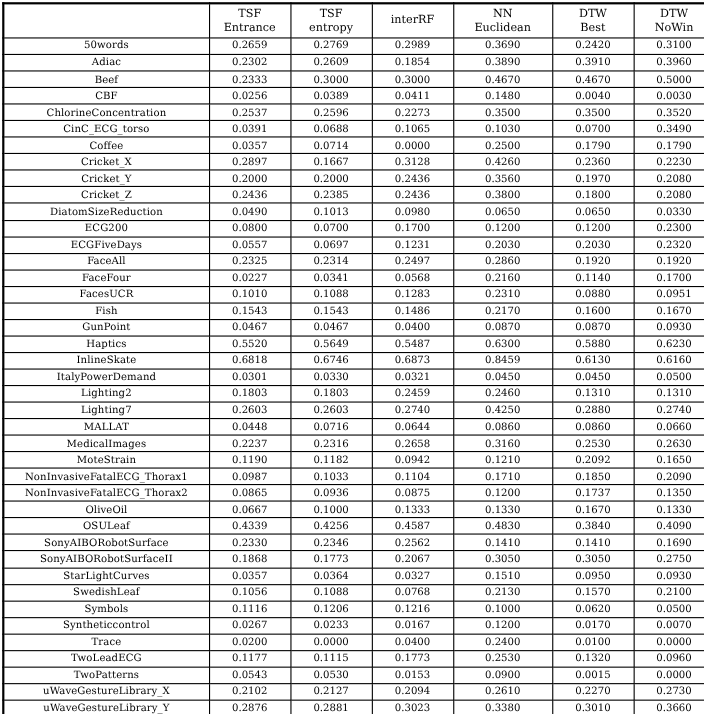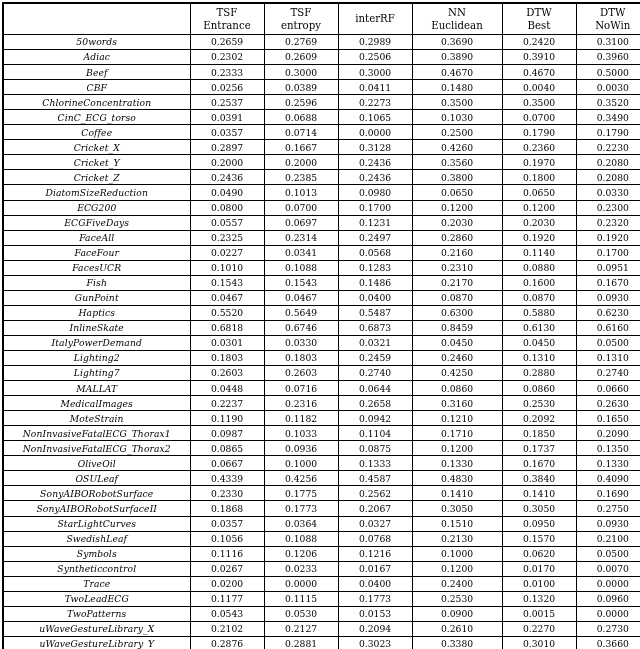--- a/index.html
+++ b/index.html
@@ -51,21 +51,20 @@
   thead th .hdr-l1 { display: block; }
   thead th .hdr-l2 { display: block; }
 
   
   table.results {
     border: 2px solid #000000;
   }
   
   td.name-cell, th.name-cell {
     border-right: 2px solid #000000;
-    font-style: italic;
   }
   
   thead th { border-bottom: 2px solid #000000; }
 
   td.name-cell { letter-spacing: 0.1px; }
 </style>
 </head>
 <body>
 
 <div id="table-wrap">
@@ -118,21 +117,21 @@
           <td>0.2769</td>
           <td>0.2989</td>
           <td>0.3690</td>
           <td>0.2420</td>
           <td>0.3100</td>
         </tr>
         <tr>
           <td class="name-cell">Adiac</td>
           <td>0.2302</td>
           <td>0.2609</td>
-          <td>0.2506</td>
+          <td>0.1854</td>
           <td>0.3890</td>
           <td>0.3910</td>
           <td>0.3960</td>
         </tr>
         <tr>
           <td class="name-cell">Beef</td>
           <td>0.2333</td>
           <td>0.3000</td>
           <td>0.3000</td>
           <td>0.4670</td>
@@ -378,21 +377,21 @@
           <td>0.4339</td>
           <td>0.4256</td>
           <td>0.4587</td>
           <td>0.4830</td>
           <td>0.3840</td>
           <td>0.4090</td>
         </tr>
         <tr>
           <td class="name-cell">SonyAIBORobotSurface</td>
           <td>0.2330</td>
-          <td>0.1775</td>
+          <td>0.2346</td>
           <td>0.2562</td>
           <td>0.1410</td>
           <td>0.1410</td>
           <td>0.1690</td>
         </tr>
         <tr>
           <td class="name-cell">SonyAIBORobotSurfaceII</td>
           <td>0.1868</td>
           <td>0.1773</td>
           <td>0.2067</td>

